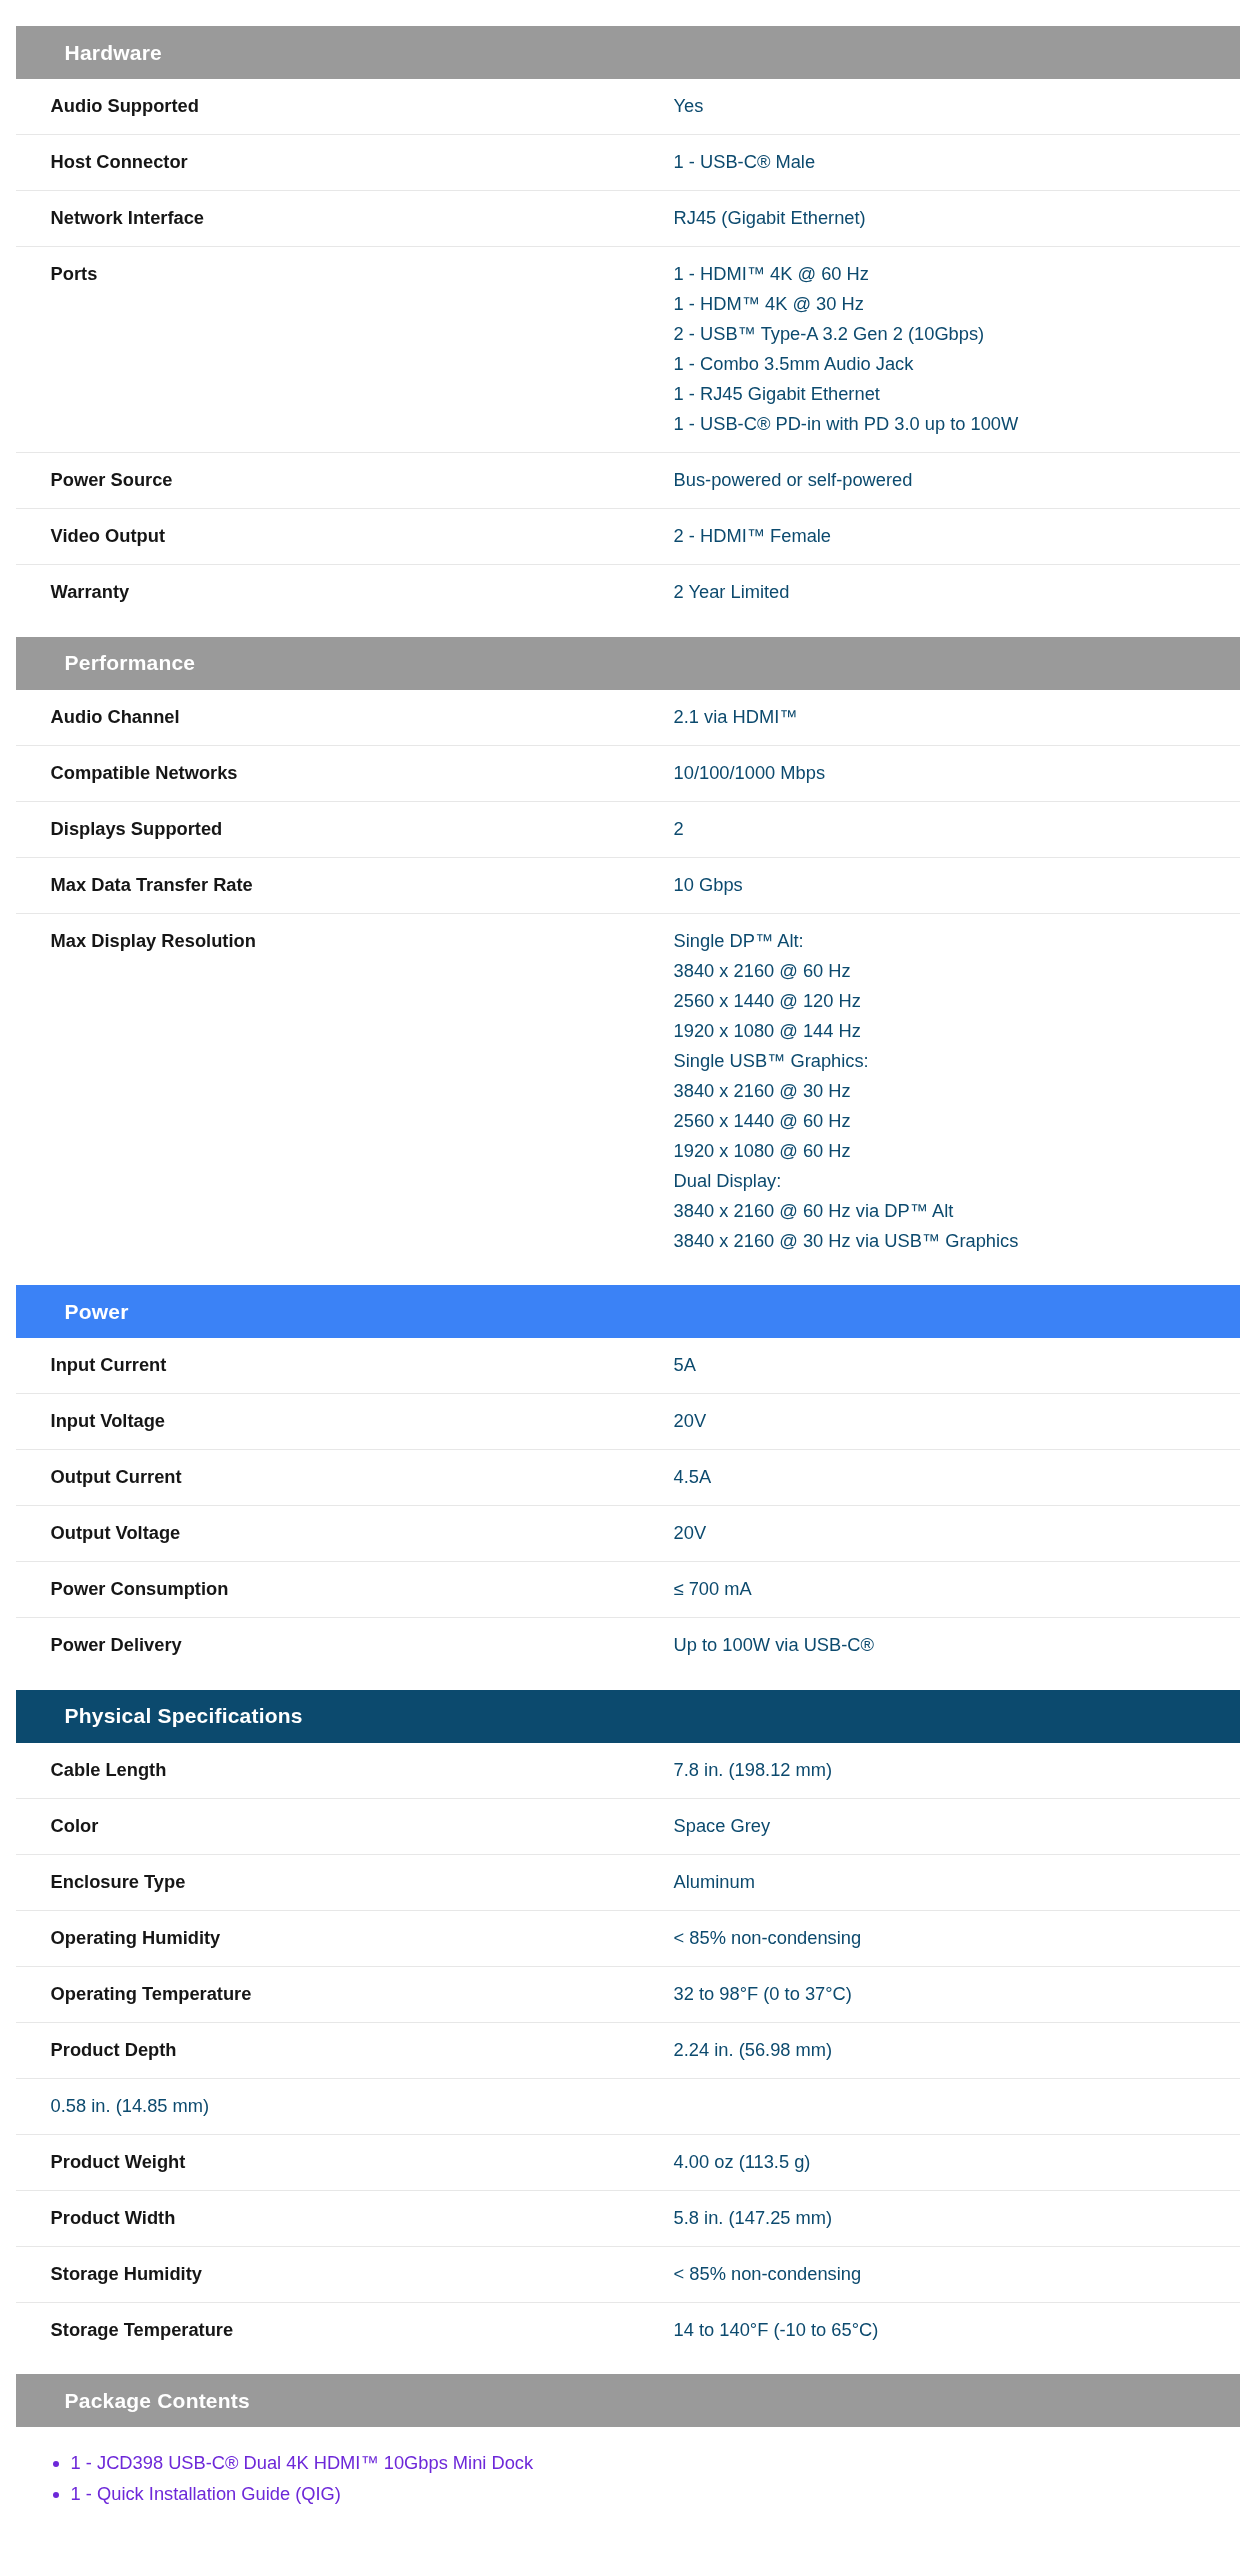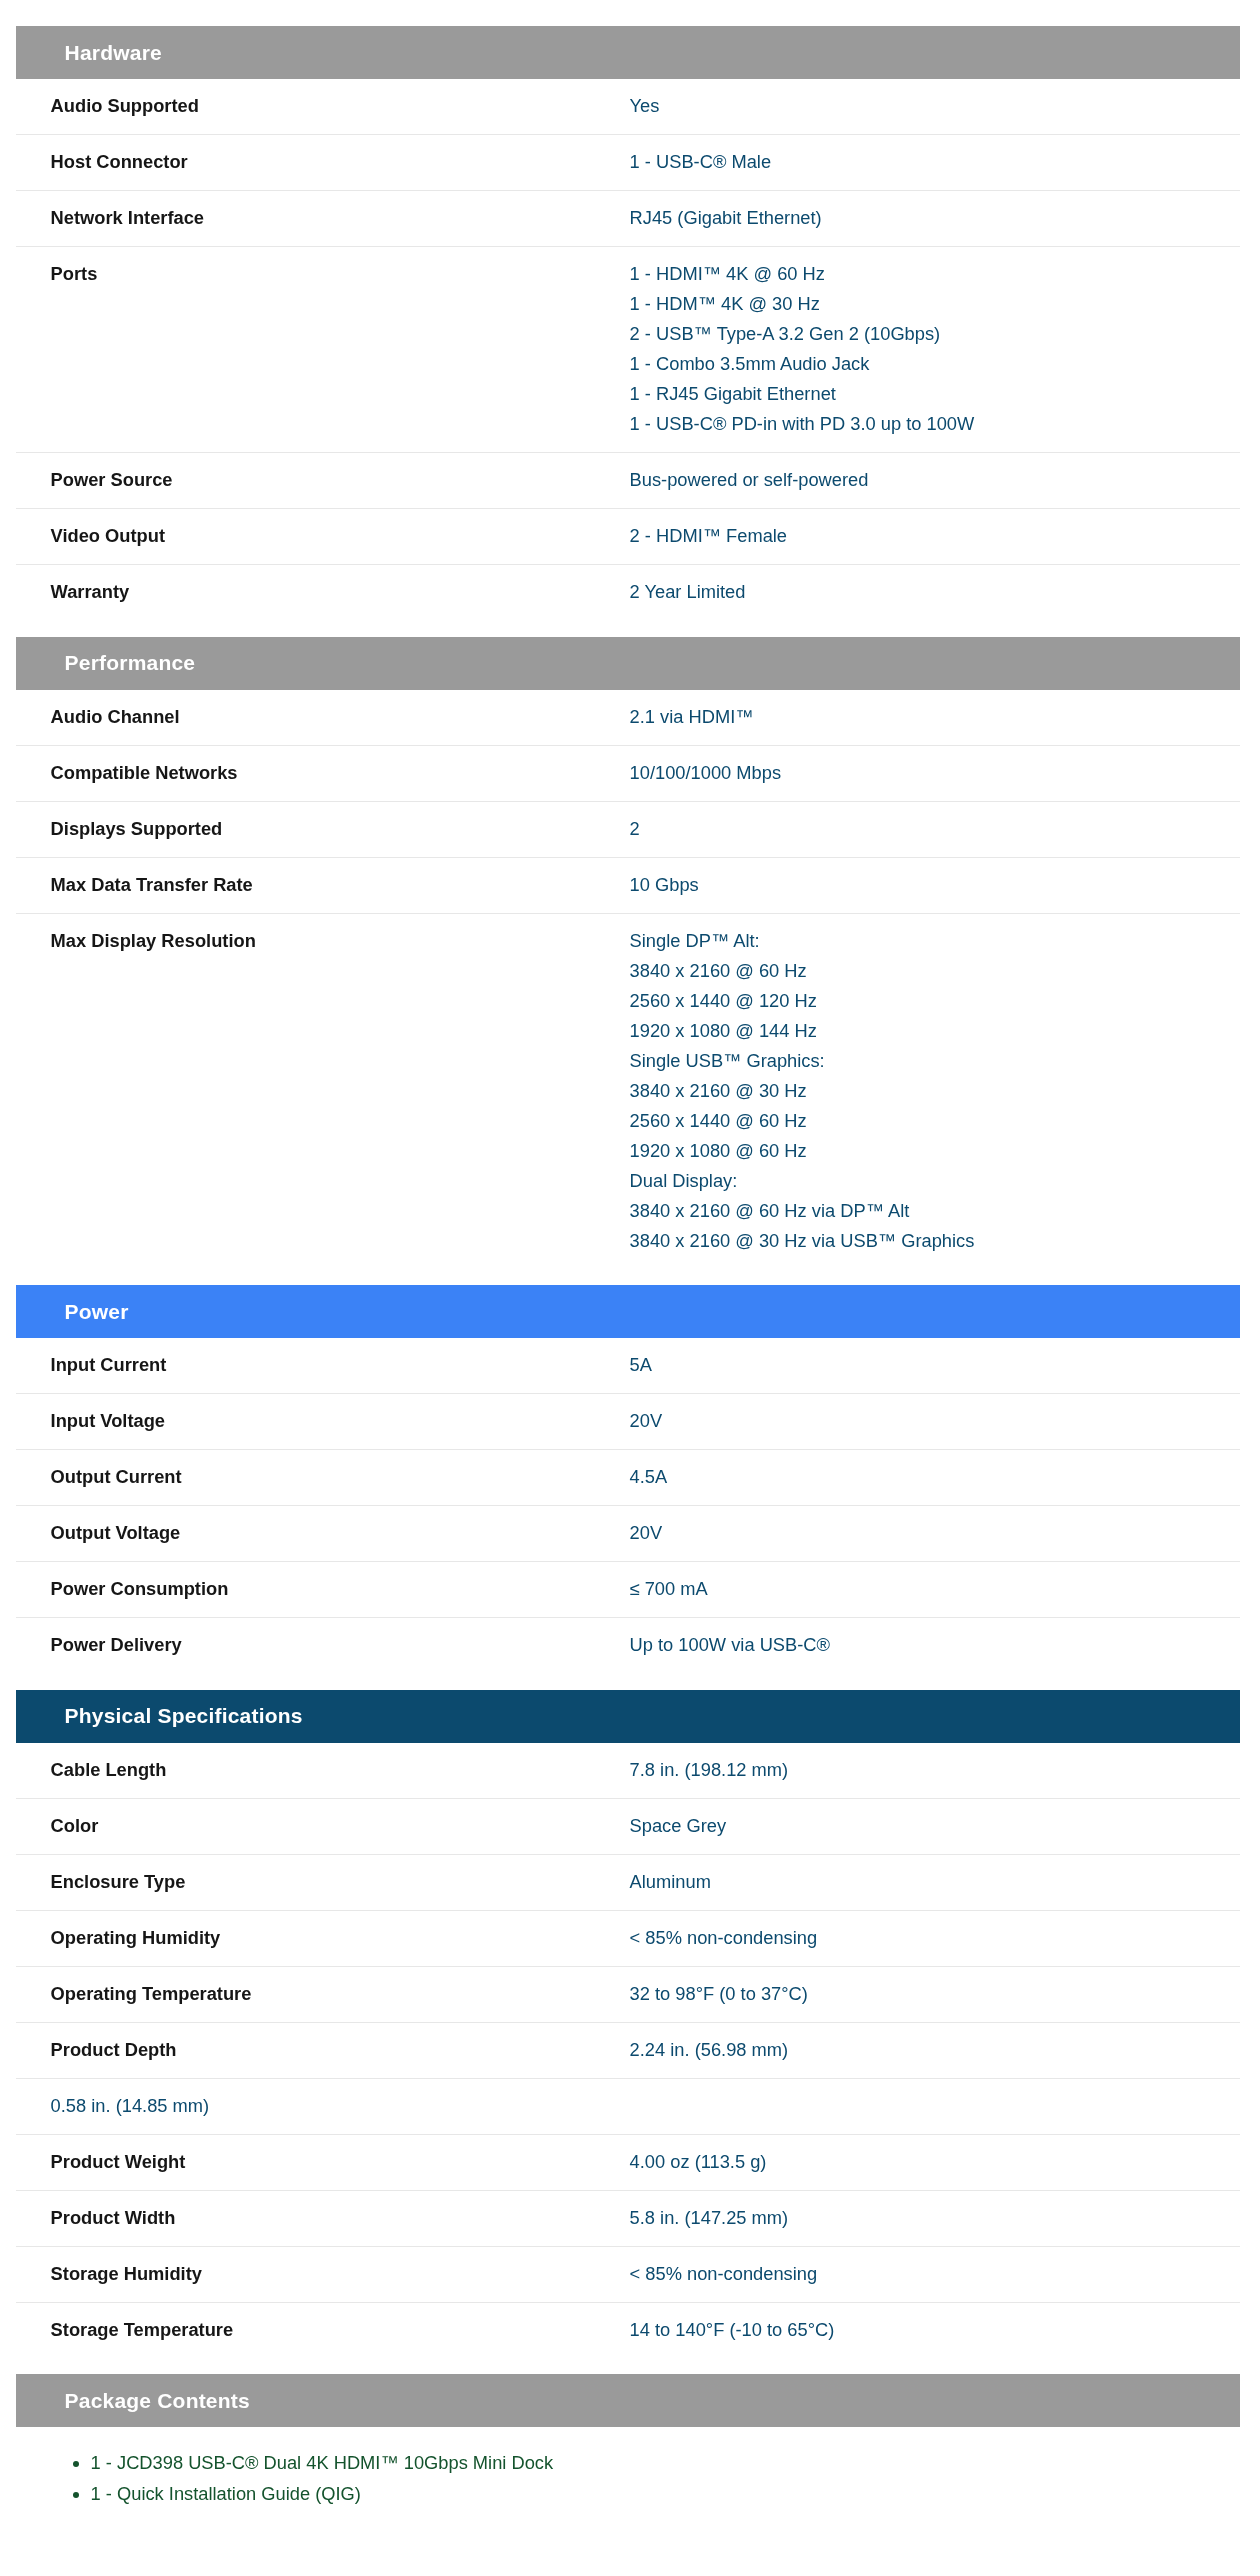--- a/index.html
+++ b/index.html
@@ -33,20 +33,21 @@
     font-weight: 700;
     letter-spacing: 0.2px;
   }
   .rows { }
   .row {
     display: flex;
     align-items: flex-start;
     padding: 12px 0 13px 35px;
     border-bottom: 0.9px solid #e7e7e7;
     box-sizing: border-box;
+    gap: 44px;
   }
   .rows .row:last-child { border-bottom: none; }
   .row-label {
     flex: 0 0 579px;
     width: 579px;
     font-size: 18.3px;
     font-weight: 700;
     line-height: 30px;
     color: #161616;
   }
@@ -59,22 +60,21 @@
   .row-value .value-line { display: block; }
   .bullets {
     margin: 20px 0 0 0;
     padding: 0 0 0 55px;
   }
   .bullet {
     list-style: disc;
     font-size: 18.3px;
     font-weight: 400;
     line-height: 31px;
-    color: #14532d;
-    margin-left: 20px;
+    color: #6d28d9;
   }
 </style>
 </head>
 <body>
 
 <main class="spec" id="spec-root">
     <section class="section">
     <header class="section-bar" style="background: rgb(154, 154, 154);">
       <h2 class="section-title" style="color: rgb(255, 255, 255);">Hardware</h2>
     </header>

